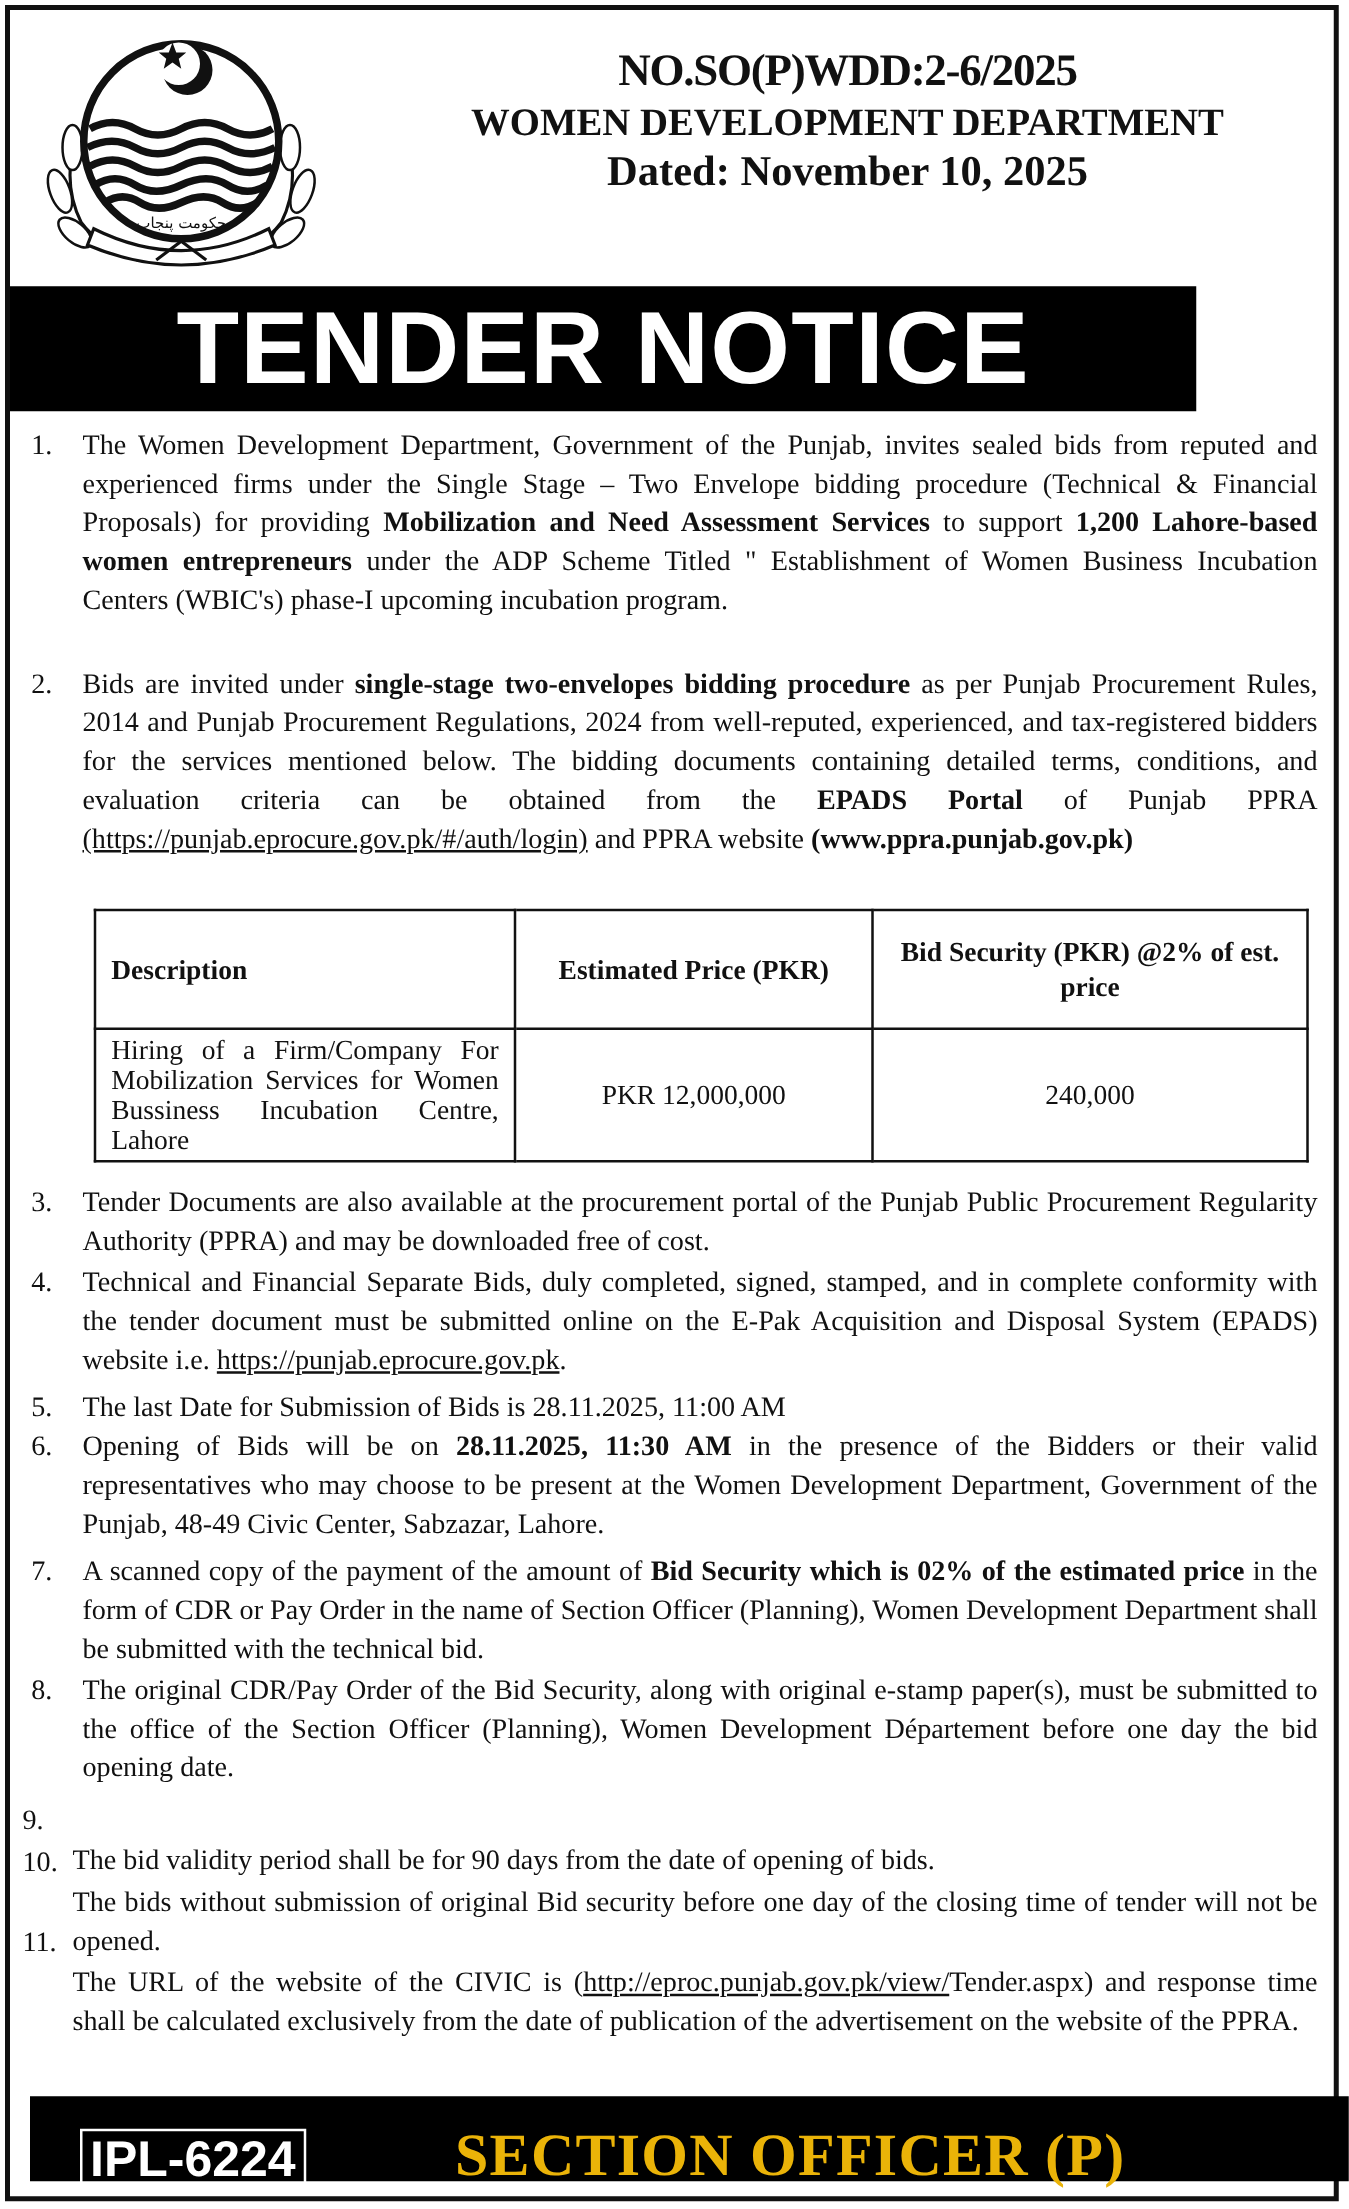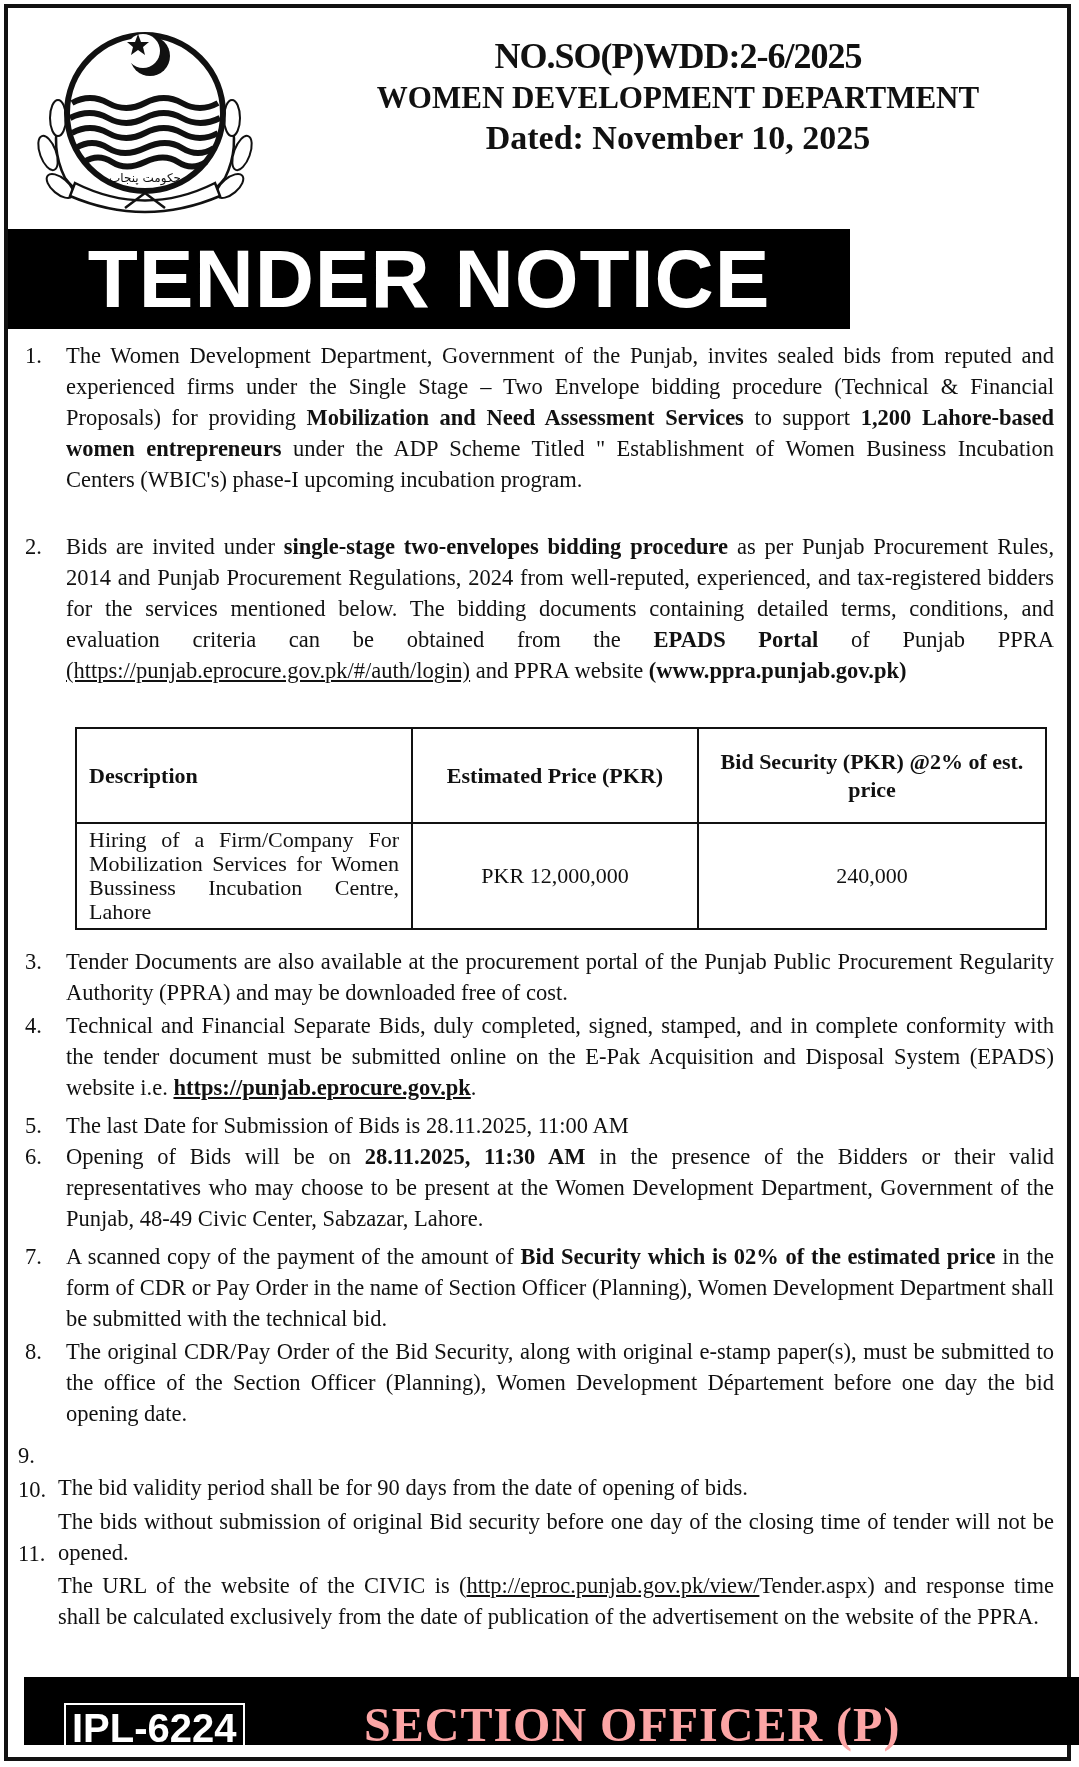--- a/index.html
+++ b/index.html
@@ -10,21 +10,21 @@
   
   .header { position: absolute; left: 8px; top: 8px; width: 1063px; height: 220px; }
   .logo { position: absolute; left: 12px; top: 10px; width: 250px; height: 205px; }
   .head-text { position: absolute; left: 290px; top: 30px; width: 760px; text-align: center;
                font-family: "Liberation Serif", serif; font-weight: bold; line-height: 1; }
   .head-ref { font-size: 36px; letter-spacing: -1px; margin-bottom: 8px; }
   .head-dept { font-size: 31px; letter-spacing: 0; margin-bottom: 8px; }
   .head-addr { font-size: 38px; letter-spacing: 0; margin-bottom: 10px; }
   .head-date { font-size: 34px; font-weight: bold; }
   
-  .banner { position: absolute; left: 8px; top: 229px; width: 842px; height: 100px; background: #000;
+  .banner { position: absolute; left: 8px; top: 229px; width: 949px; height: 100px; background: #000;
             display: flex; align-items: center; justify-content: center; }
   .banner-title { color: #fff; font-family: "Liberation Sans", sans-serif; font-weight: bold;
                   font-size: 82px; letter-spacing: 1px; }
   .para { position: absolute; left: 0; width: 1063px; font-size: 22.5px; line-height: 31px; }
   .para .num { position: absolute; left: 25px; top: 0; width: 40px; }
   .para .txt { position: absolute; left: 66px; width: 988px; text-align: justify; text-align-last: left; }
   .para.nw .num { left: 18px; }
   .para.nw .txt { left: 58px; width: 996px; margin-top: 32px; }
   
   .tbl { position: absolute; left: 75px; top: 727px; width: 972px; border-collapse: collapse;
@@ -32,21 +32,21 @@
   .tbl th, .tbl td { border: 2px solid #111; padding: 4px 12px; vertical-align: middle; }
   .tbl th { height: 85px; font-weight: bold; text-align: left; line-height: 28px; }
   .tbl th.c, .tbl td.c { text-align: center; }
   .tbl td { height: 92px; line-height: 24px; }
   .tbl td.desc { text-align: justify; text-align-last: justify; width: 300px; }
   
   .footer { position: absolute; left: 24px; top: 1677px; width: 1063px; height: 68px; background: #000; }
   .ipl { position: absolute; left: 40px; top: 26px; padding: 0 6px; height: 46px;
          border: 2px solid #fff; color: #fff; font-family: "Liberation Sans", sans-serif;
          font-weight: bold; font-size: 40px; line-height: 46px; }
-  .sign { position: absolute; left: 340px; top: 18px; color: #fca5a5; font-family: "Liberation Serif", serif;
+  .sign { position: absolute; left: 340px; top: 18px; color: #eab308; font-family: "Liberation Serif", serif;
           font-weight: bold; font-size: 48px; letter-spacing: 1px; line-height: 60px; }
 </style>
 </head>
 <body>
 
 <div class="frame"></div>
 
 <div class="header">
   <div class="logo">
     <svg width="250" height="205" viewBox="0 0 250 205">
@@ -120,21 +120,21 @@
     </tr>
   </tbody>
 </table>
 
 <div class="para" style="top:946px;">
   <span class="num">3.</span>
   <div class="txt"><span>Tender Documents are also available at the procurement portal of the Punjab Public Procurement Regularity Authority (PPRA) and may be downloaded free of cost.</span></div>
 </div>
 <div class="para" style="top:1010px;">
   <span class="num">4.</span>
-  <div class="txt"><span>Technical and Financial Separate Bids, duly completed, signed, stamped, and in complete conformity with the tender document must be submitted online on the E-Pak Acquisition and Disposal System (EPADS) website i.e. </span><span style="font-weight: bold; text-decoration: underline;">https://punjab.eprocure.gov.pk</span><span>.</span></div>
+  <div class="txt"><span>Technical and Financial Separate Bids, duly completed, signed, stamped, and in complete conformity with the tender document must be submitted online on the E-Pak Acquisition and Disposal System (EPADS) website i.e. </span><span style="font-weight: normal; text-decoration: underline;">https://punjab.eprocure.gov.pk</span><span>.</span></div>
 </div>
 <div class="para" style="top:1110px;">
   <span class="num">5.</span>
   <div class="txt"><span>The last Date for Submission of Bids is </span><span>28.11.2025, 11:00 AM</span></div>
 </div>
 <div class="para" style="top:1141px;">
   <span class="num">6.</span>
   <div class="txt"><span>Opening of Bids will be on </span><span style="font-weight: bold;">28.11.2025, 11:30 AM</span><span> in the presence of the Bidders or their valid representatives who may choose to be present at the Women Development Department, Government of the Punjab, 48-49 Civic Center, Sabzazar, Lahore.</span></div>
 </div>
 <div class="para" style="top:1241px;">

